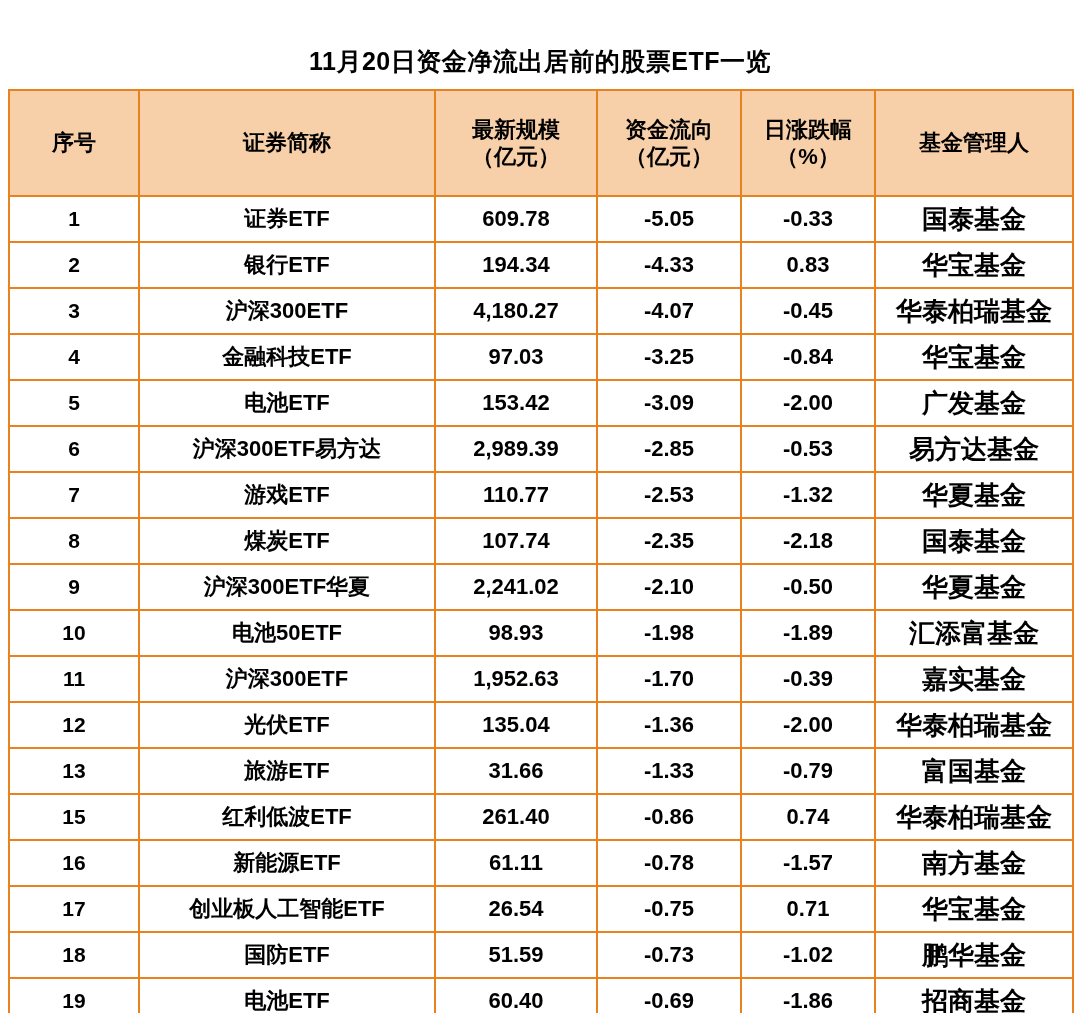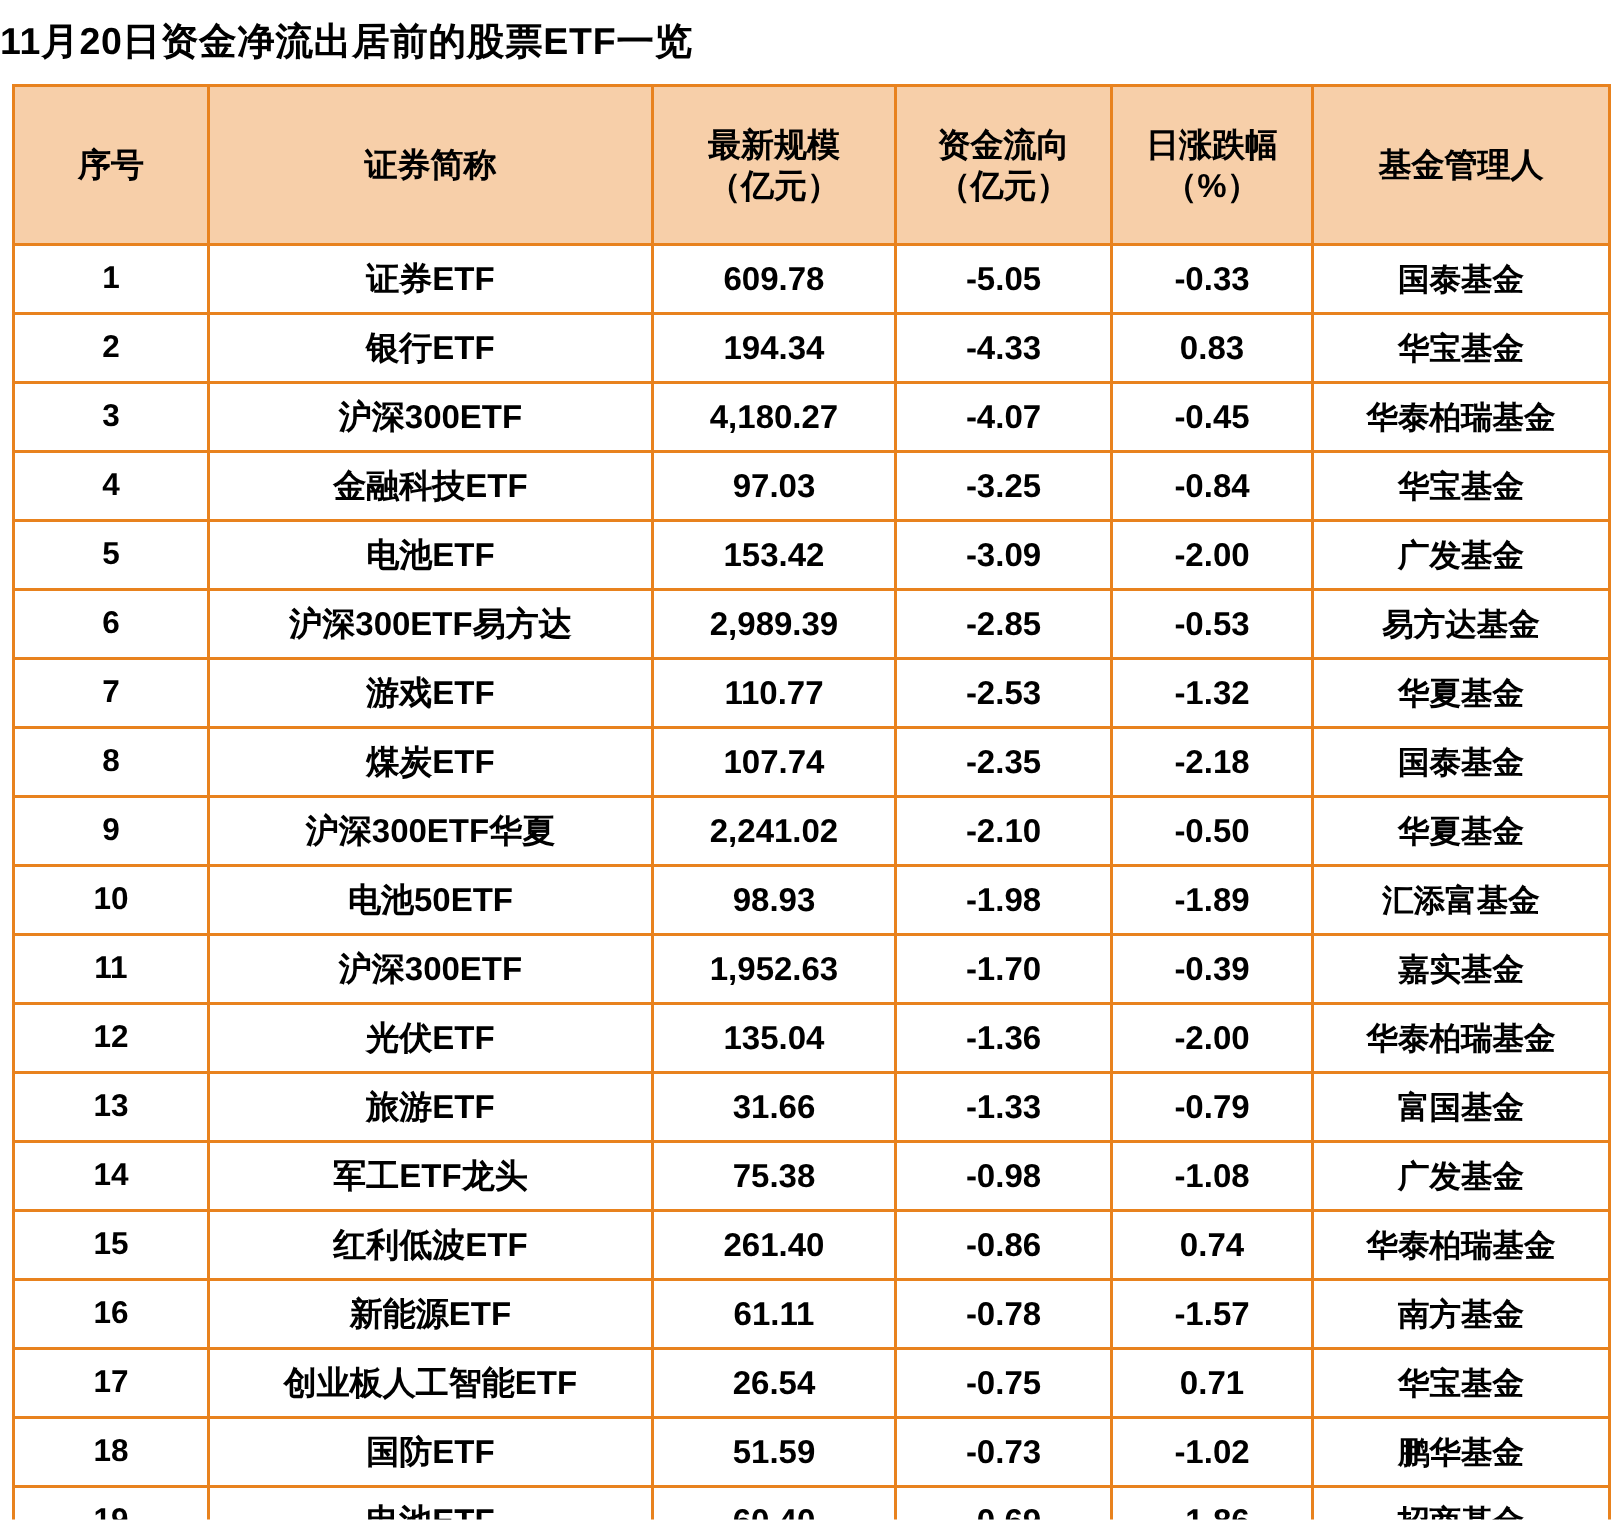--- a/index.html
+++ b/index.html
@@ -16,24 +16,26 @@
   }
   .wrap {
     width: 1080px;
     height: 1013px;
     box-sizing: border-box;
     padding: 0;
   }
   .title {
     height: 56px;
     line-height: 56px;
+    text-align: center;
     font-size: 25px;
     font-weight: bold;
     letter-spacing: 0.5px;
     color: #000;
+    margin-top: 33px;
   }
   table.etf {
     border-collapse: collapse;
     table-layout: fixed;
     width: 1064px;
     margin: 0 8px;
     border: 2px solid #e8821e;
   }
   table.etf col.c0 { width: 130px; }
   table.etf col.c1 { width: 296px; }
@@ -63,21 +65,21 @@
     background: #ffffff;
     height: 42px;
     font-size: 22px;
     padding: 1px 6px;
     white-space: nowrap;
     overflow: hidden;
   }
   tbody td.idx { font-size: 21px; }
   tbody td.name { font-size: 22px; }
   tbody td.num { font-size: 22px; margin-left: 28px; }
-  tbody td.mgr { font-size: 21px; }
+  tbody td.mgr { font-size: 26px; }
 </style>
 </head>
 <body>
 
 <div class="wrap">
 
   <div class="title">11月20日资金净流出居前的股票ETF一览</div>
 
   <table class="etf">
     <colgroup>
@@ -215,28 +217,20 @@
         </tr>
         <tr>
           <td class="idx">13</td>
           <td class="name">旅游ETF</td>
           <td class="num">31.66</td>
           <td class="num">-1.33</td>
           <td class="num">-0.79</td>
           <td class="mgr">富国基金</td>
         </tr>
         <tr>
-          <td class="idx">14</td>
-          <td class="name">军工ETF龙头</td>
-          <td class="num">75.38</td>
-          <td class="num">-0.98</td>
-          <td class="num">-1.08</td>
-          <td class="mgr">广发基金</td>
-        </tr>
-        <tr>
           <td class="idx">15</td>
           <td class="name">红利低波ETF</td>
           <td class="num">261.40</td>
           <td class="num">-0.86</td>
           <td class="num">0.74</td>
           <td class="mgr">华泰柏瑞基金</td>
         </tr>
         <tr>
           <td class="idx">16</td>
           <td class="name">新能源ETF</td>

